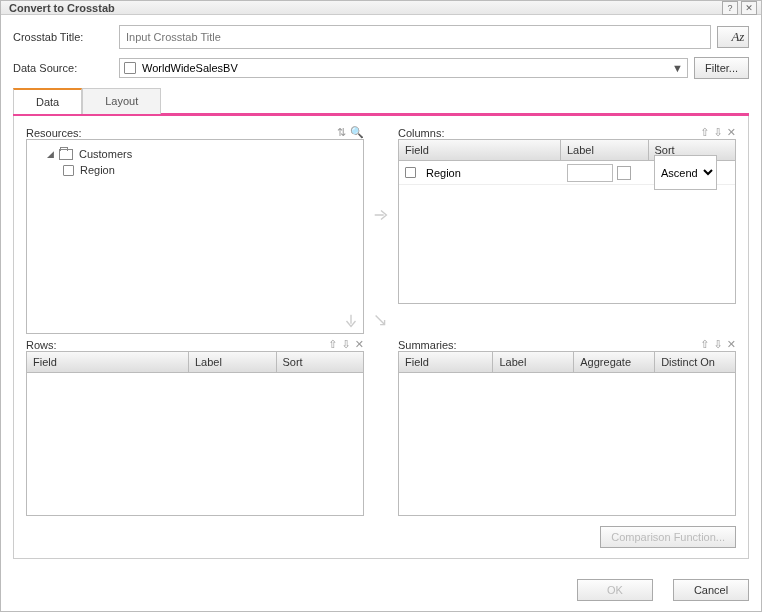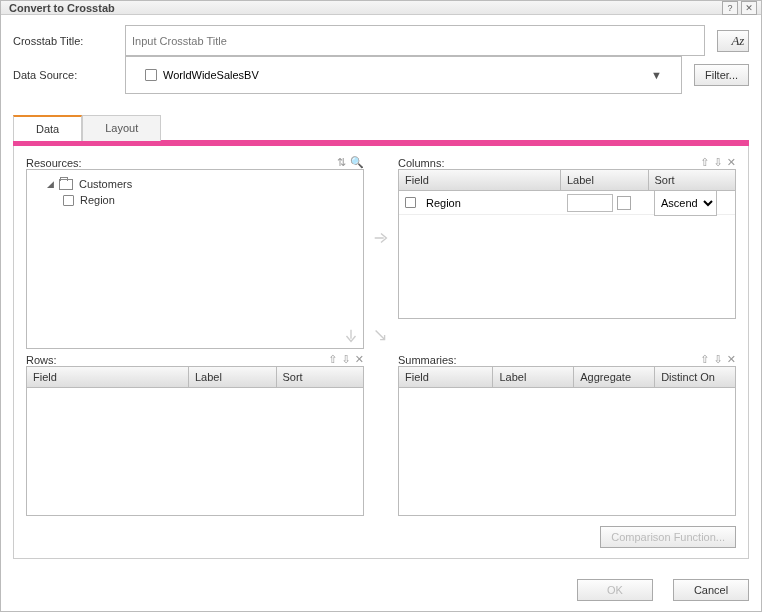--- a/index.html
+++ b/index.html
@@ -2,30 +2,30 @@
 <html><head>
 <meta charset="utf-8">
 <style>
 * { box-sizing: border-box; margin: 0; padding: 0; font-family: Arial, sans-serif; font-size: 11px; }
 body { background: #f0f0f0; }
 .dialog { width: 762px; height: 612px; background: #fff; border: 1px solid #bbb; display: flex; flex-direction: column; }
 .titlebar { height: 14px; background: linear-gradient(#f5f5f5,#e8e8e8); border-bottom: 1px solid #ccc; display: flex; align-items: center; padding: 0 4px; }
 .titlebar .title { font-weight: bold; flex: 1; padding-left: 4px; color: #444; }
 .titlebar .tbtn { width: 16px; height: 14px; border: 1px solid #aaa; background: #f5f5f5; margin-left: 3px; display: flex; align-items: center; justify-content: center; color: #666; font-size: 9px; cursor: pointer; }
 .content { flex: 1; padding: 10px 12px 10px 12px; display: flex; flex-direction: column; }
-.form-row { display: flex; align-items: center; margin-bottom: 0; gap: 12px; }
+.form-row { display: flex; align-items: center; margin-bottom: 8px; gap: 6px; }
 .form-label { width: 100px; color: #333; }
-.text-input { flex: 1; height: 31px; border: 1px solid #bbb; padding: 0 6px; color: #888; background: #fff; }
+.text-input { flex: 1; height: 24px; border: 1px solid #bbb; padding: 0 6px; color: #888; background: #fff; }
 .btn { height: 22px; border: 1px solid #aaa; background: linear-gradient(#fdfdfd,#e9e9e9); padding: 0 10px; cursor: pointer; color: #333; display: flex; align-items: center; justify-content: center; }
 .btn:disabled, .btn.disabled { color: #bbb; cursor: default; }
 .font-btn { width: 20px; font-style: italic; font-family: serif; font-size: 13px; padding-left: 20px; }
-.select-wrap { flex: 1; height: 38px; border: 1px solid #bbb; background: #fff; display: flex; align-items: center; padding: 0 19px; position: relative; }
+.select-wrap { flex: 1; height: 20px; border: 1px solid #bbb; background: #fff; display: flex; align-items: center; padding: 0 4px; position: relative; }
 .select-wrap .sicon { width: 12px; height: 12px; border: 1px solid #888; margin-right: 6px; border-radius: 1px; }
 .select-wrap .caret { margin-left: auto; color: #555; }
-.tabs { display: flex; border-bottom: 6px solid #ec4899; margin-top: 20px; position: relative; }
+.tabs { display: flex; border-bottom: 3px solid #ec4899; margin-top: 0; position: relative; }
 .tab { padding: 6px 22px; border: 1px solid #ccc; border-bottom: none; background: #f3f3f3; color: #555; margin-right: 0px; cursor: pointer; position: relative; top: 1px; }
 .tab.active { background: #fff; color: #333; border-top: 2px solid #e98b2c; }
 .workarea { flex: 1; border: 1px solid #ccc; border-top: none; padding: 10px 12px; display: grid; grid-template-columns: 1fr 26px 1fr; grid-template-rows: 1fr 26px 1fr auto; gap: 4px 4px; }
 .panel-label { color: #333; display: flex; align-items: center; }
 .panel-label .tools { margin-left: auto; display: flex; gap: 4px; color: #999; font-size: 11px; }
 .panel-label .tools span { cursor: pointer; }
 .panel-box { border: 1px solid #bbb; background: #fff; overflow: hidden; display: flex; flex-direction: column; }
 .tree { padding: 6px; flex: 1; }
 .tree-row { display: flex; align-items: center; padding: 2px 0; color: #333; }
 .tree-row .expander { width: 10px; color: #666; font-size: 9px; margin-right: 2px;}
@@ -34,21 +34,21 @@
 .field-icon{width:11px;height:11px;border:1px solid #888;margin-right:6px;display:inline-block;border-radius:1px;}
 .indent1{padding-left:14px;} .indent2{padding-left:30px;}
 .show-all{padding:6px 8px;} .show-all a{color:#333;text-decoration:underline;cursor:pointer;}
 .grid-header { display: flex; background: linear-gradient(#f8f8f8,#dedede); border-bottom: 1px solid #bbb; }
 .grid-header .gh { padding: 4px 6px; border-right: 1px solid #bbb; color: #333; }
 .grid-body { flex: 1; }
 .grid-row { display: flex; border-bottom: 1px solid #eee; align-items: center; height: 24px; }
 .grid-row .gc { padding: 0 6px; display: flex; align-items: center; gap: 4px; }
 .small-input{width:46px;height:18px;border:1px solid #bbb;}
 .chk{width:14px;height:14px;border:1px solid #aaa;background:#fff;}
-.sort-select{height:26px;border:1px solid #bbb;background:#fff;padding:0 2px;font-size:11px;}
+.sort-select{height:35px;border:1px solid #bbb;background:#fff;padding:0 2px;font-size:11px;}
 .arrow-cell { display: flex; align-items: center; justify-content: center; color: #bbb; }
 .arrow-svg{width:18px;height:18px;stroke:#ccc;fill:none;stroke-width:1.5;}
 .footer { display: flex; justify-content: flex-end; gap: 20px; padding: 10px 12px; }
 .footer .btn { width: 76px; justify-content: center; }
 .comparison-row{grid-column:3;display:flex;justify-content:flex-end;margin-top:6px;}
 .resources-block{grid-column:1;grid-row:1 / span 2;display:flex;flex-direction:column;}
 .resources-box{flex:1;}
 .columns-block{grid-column:3;grid-row:1;display:flex;flex-direction:column;}
 .rows-block{grid-column:1;grid-row:3;display:flex;flex-direction:column;}
 .summaries-block{grid-column:3;grid-row:3;display:flex;flex-direction:column;}

